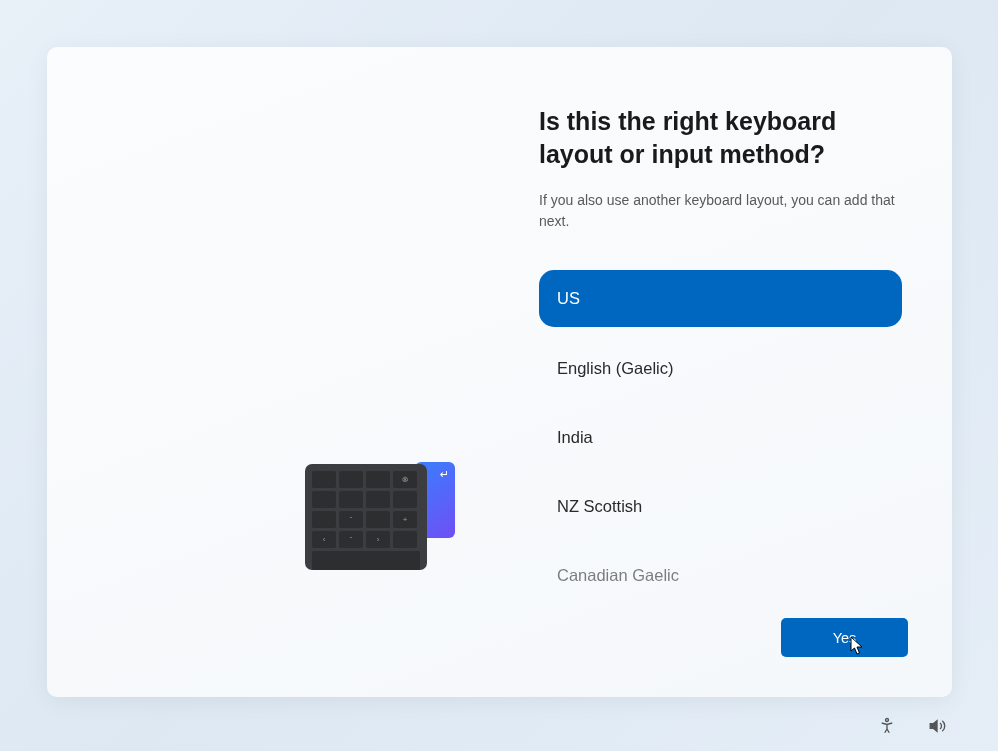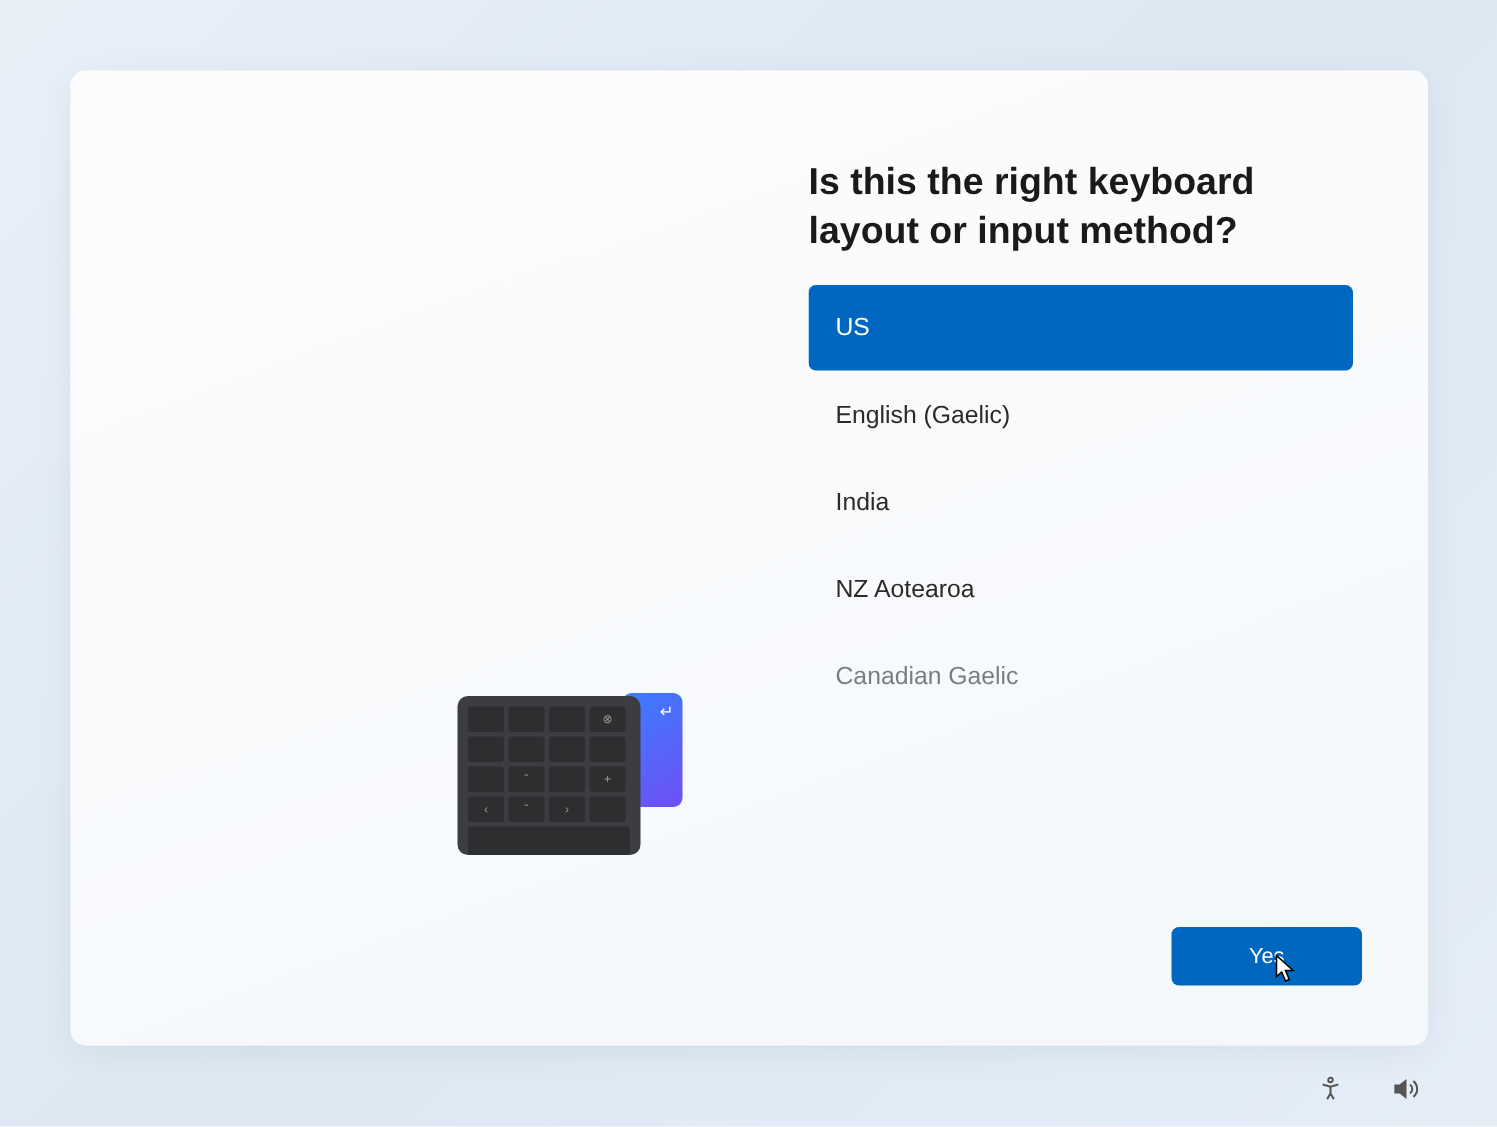--- a/index.html
+++ b/index.html
@@ -52,22 +52,22 @@
     .layout-list {
       position: relative;
       height: 340px;
       overflow: hidden;
     }
     .layout-item {
       padding: 18px 18px;
       font-size: 16.5px;
       color: #2a2a2a;
       cursor: pointer;
-      border-radius: 5px;
-      margin-bottom: 3px;
+      border-radius: 15px;
+      margin-bottom: 14px;
     }
     .layout-item.selected {
       background: #0067c0;
       color: #ffffff;
       padding: 19px 18px;
     }
     .layout-item.partial {
       opacity: 0.6;
     }
     .yes-button {
@@ -194,25 +194,26 @@
           <div class="kb-key w1"></div>
         </div>
         <div class="kb-row">
           <div class="kb-key space"></div>
         </div>
       </div>
     </div>
   </div>
   <div class="right-pane">
     <h1 class="title">Is this the right keyboard layout or input method?</h1>
+    <p class="subtitle">If you also use another keyboard layout, you can add that next.</p>
     <div class="layout-list">
       <div class="layout-item selected">US</div>
       <div class="layout-item">English (Gaelic)</div>
       <div class="layout-item">India</div>
-      <div class="layout-item">NZ Aotearoa</div>
+      <div class="layout-item">NZ Scottish</div>
       <div class="layout-item partial">Canadian Gaelic</div>
     </div>
   </div>
   <button class="yes-button">Yes</button>
 </div>
 
 <div class="bottom-icons">
   <div class="icon-btn">
     <svg width="18" height="18" viewBox="0 0 24 24" fill="none" stroke="currentColor" stroke-width="1.8">
       <circle cx="12" cy="4" r="2"></circle>

